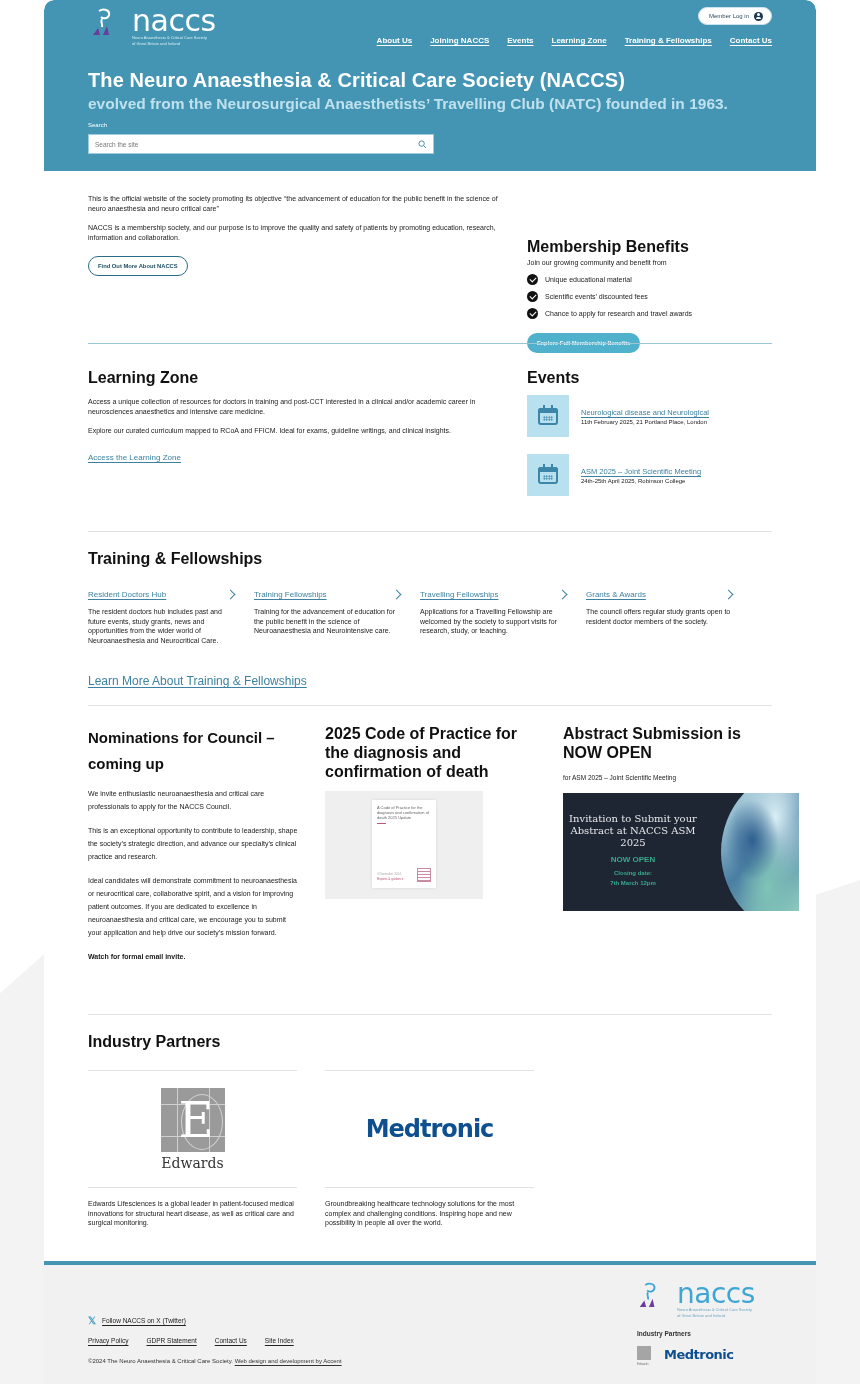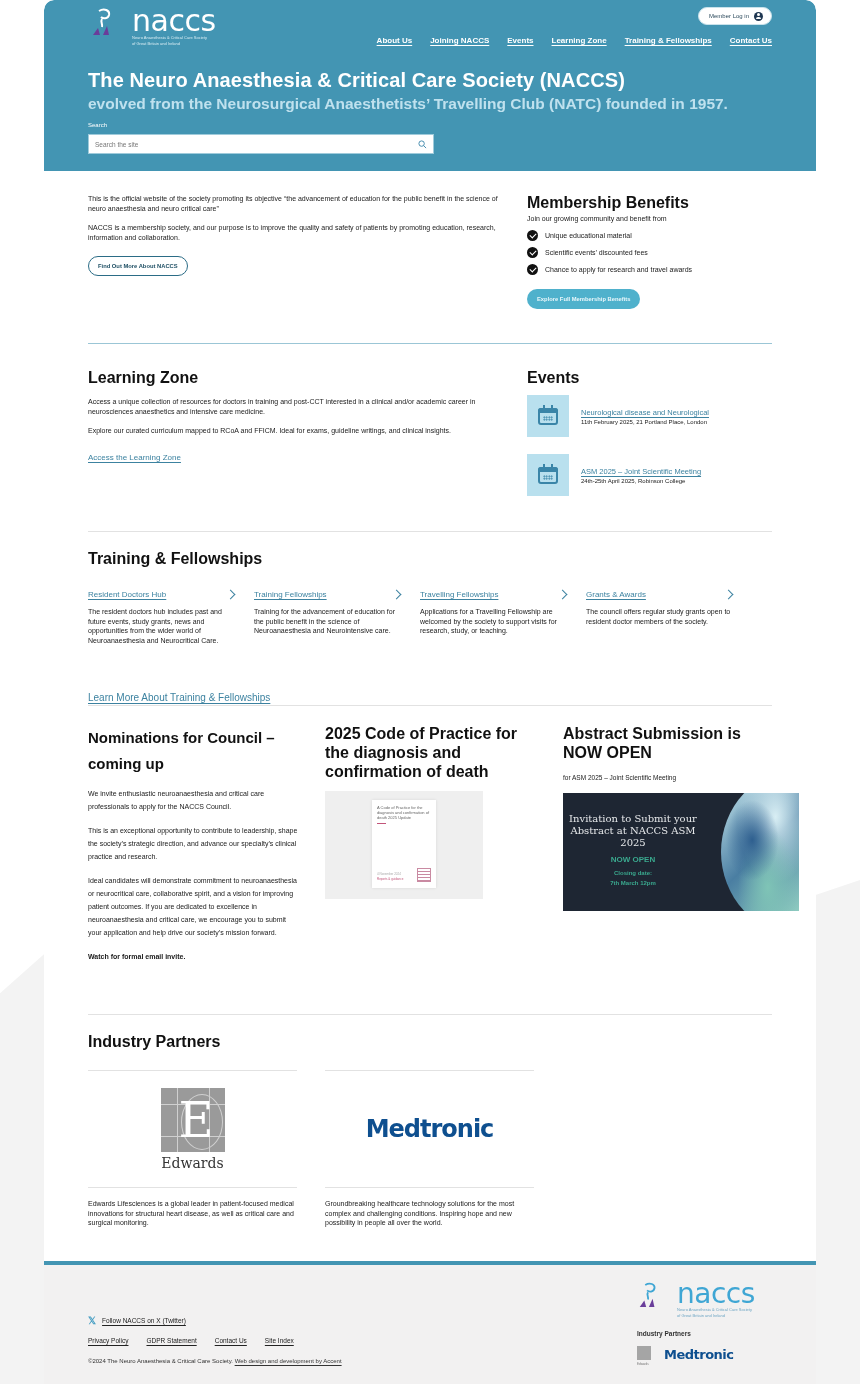--- a/index.html
+++ b/index.html
@@ -66,21 +66,21 @@
   .divider-gray { height: 1px; background: #e2e2e2; }
 
   .welcome { position: absolute; left: 44px; top: 194px; width: 414px; }
   .welcome h2 { margin-bottom: 10px; }
   .welcome p { margin-bottom: 10px; }
   .outline-btn {
     display: inline-block; margin-top: 4px; border: 1.5px solid #2b6c86; border-radius: 12px;
     padding: 6px 9px; font-size: 5.8px; font-weight: bold; color: #1d4e63;
   }
   .benefits { position: absolute; left: 483px; top: 194px; width: 245px; }
-  .benefits h2 { margin-bottom: 3px; }
+  .benefits h2 { margin-bottom: 3px; margin-top: 44px; }
   .benefits .lead { font-size: 7px; margin-bottom: 8px; color: #1a1a1a; }
   .check-item { display: flex; align-items: center; gap: 7px; font-size: 7px; margin-bottom: 6px; color: #1a1a1a; }
   .check-icon { width: 11px; height: 11px; border-radius: 50%; background: #111; position: relative; flex-shrink: 0; }
   .check-icon::after { content: ""; position: absolute; left: 3.5px; top: 2px; width: 3px; height: 5px; border-right: 1.5px solid #fff; border-bottom: 1.5px solid #fff; transform: rotate(45deg); }
   .fill-btn {
     display: inline-block; margin-top: 8px; background: #4fb1cc; border-radius: 12px; padding: 7px 10px;
     font-size: 5.8px; font-weight: bold; color: #eaf7fb;
   }
   .div1 { position: absolute; left: 44px; top: 343px; width: 684px; }
 
@@ -103,21 +103,21 @@
   .div2 { position: absolute; left: 44px; top: 531px; width: 684px; }
 
   .tf { position: absolute; left: 44px; top: 550px; width: 684px; }
   .tf h2 { margin-bottom: 22px; }
   .tf-grid { display: flex; gap: 16px; }
   .tf-card { width: 150px; }
   .tf-head { display: flex; justify-content: space-between; align-items: center; margin-bottom: 8px; }
   .tf-head .link { font-size: 8px; }
   .chev { width: 7px; height: 7px; border-right: 1.5px solid #3c82a0; border-top: 1.5px solid #3c82a0; transform: rotate(45deg); margin-right: 4px; }
   .tf-card p { font-size: 7px; line-height: 9.5px; color: #1a1a1a; }
-  .tf-more { position: absolute; left: 0; top: 142px; font-size: 10px; text-decoration: underline; }
+  .tf-more { position: absolute; left: 0; top: 124px; font-size: 12px; text-decoration: underline; }
   .div3 { position: absolute; left: 44px; top: 705px; width: 684px; }
 
   .nom { position: absolute; left: 44px; top: 725px; width: 210px; }
   .nom h2 { font-size: 15px; line-height: 26px; margin-bottom: 10px; }
   .nom p { font-size: 7px; line-height: 13px; margin-bottom: 11px; color: #1a1a1a; }
   .nom p.bold { font-weight: bold; }
   .cop { position: absolute; left: 281px; top: 724px; width: 210px; }
   .cop h2 { font-size: 16px; line-height: 19px; margin-bottom: 10px; }
   .cop-img { width: 158px; height: 108px; background: #efefef; position: relative; }
   .cop-doc { position: absolute; left: 47px; top: 9px; width: 64px; height: 88px; background: #fff; box-shadow: 0 0 3px rgba(0,0,0,0.1); padding: 5px 5px; }
@@ -200,21 +200,21 @@
     <nav class="nav">
       <a>About Us</a>
       <a>Joining NACCS</a>
       <a>Events</a>
       <a>Learning Zone</a>
       <a>Training &amp; Fellowships</a>
       <a>Contact Us</a>
     </nav>
 
     <h1 class="hero-title">The Neuro Anaesthesia &amp; Critical Care Society (NACCS)</h1>
-    <div class="hero-sub">evolved from the Neurosurgical Anaesthetists’ Travelling Club (NATC) founded in 1957.</div>
+    <div class="hero-sub">evolved from the Neurosurgical Anaesthetists’ Travelling Club (NATC) founded in 1963.</div>
 
     <label class="search-label">Search</label>
     <div class="search-box">
       <input type="text" placeholder="Search the site" style="">
       <svg width="9" height="9" viewBox="0 0 10 10">
         <circle cx="4" cy="4" r="3" stroke="#4a8fb0" stroke-width="1.1" fill="none"></circle>
         <line x1="6.2" y1="6.2" x2="9" y2="9" stroke="#4a8fb0" stroke-width="1.1"></line>
       </svg>
     </div>
   </header>

